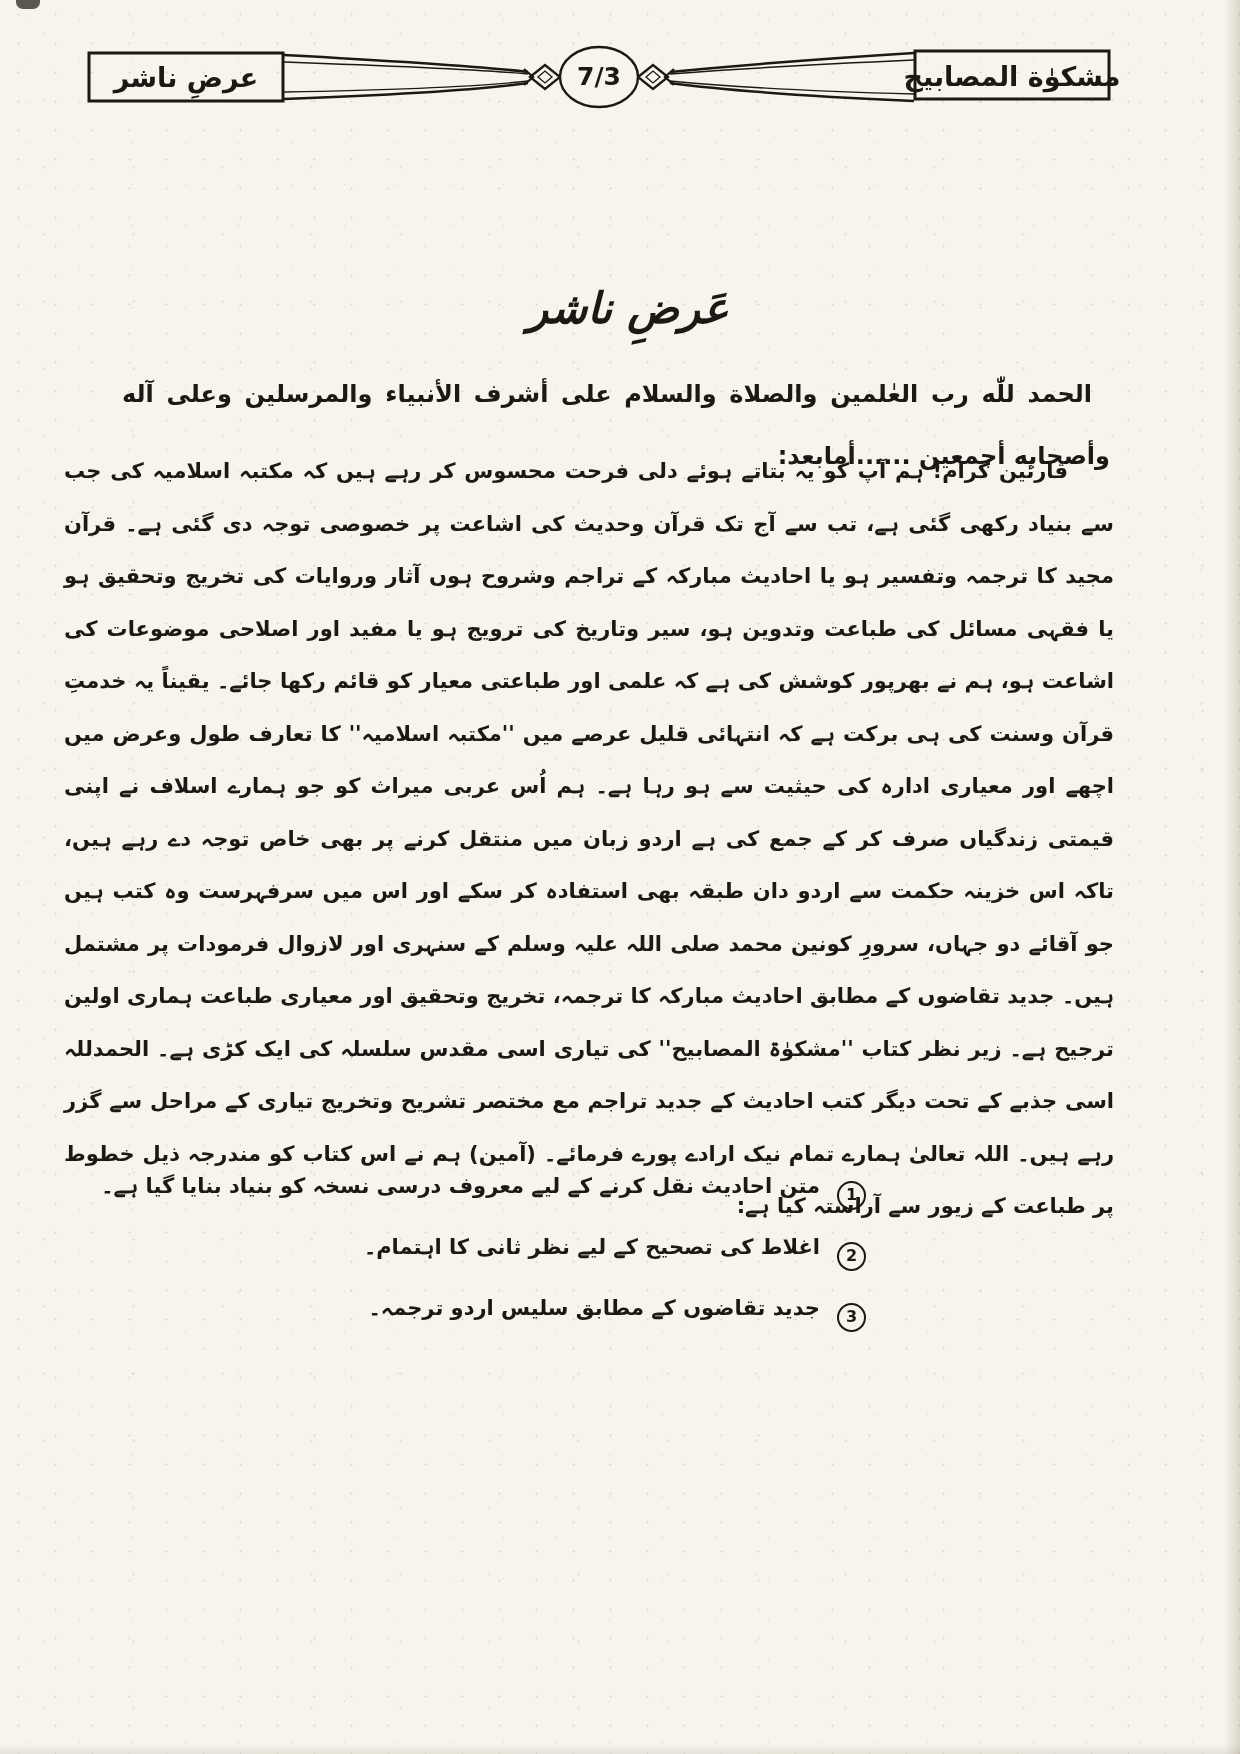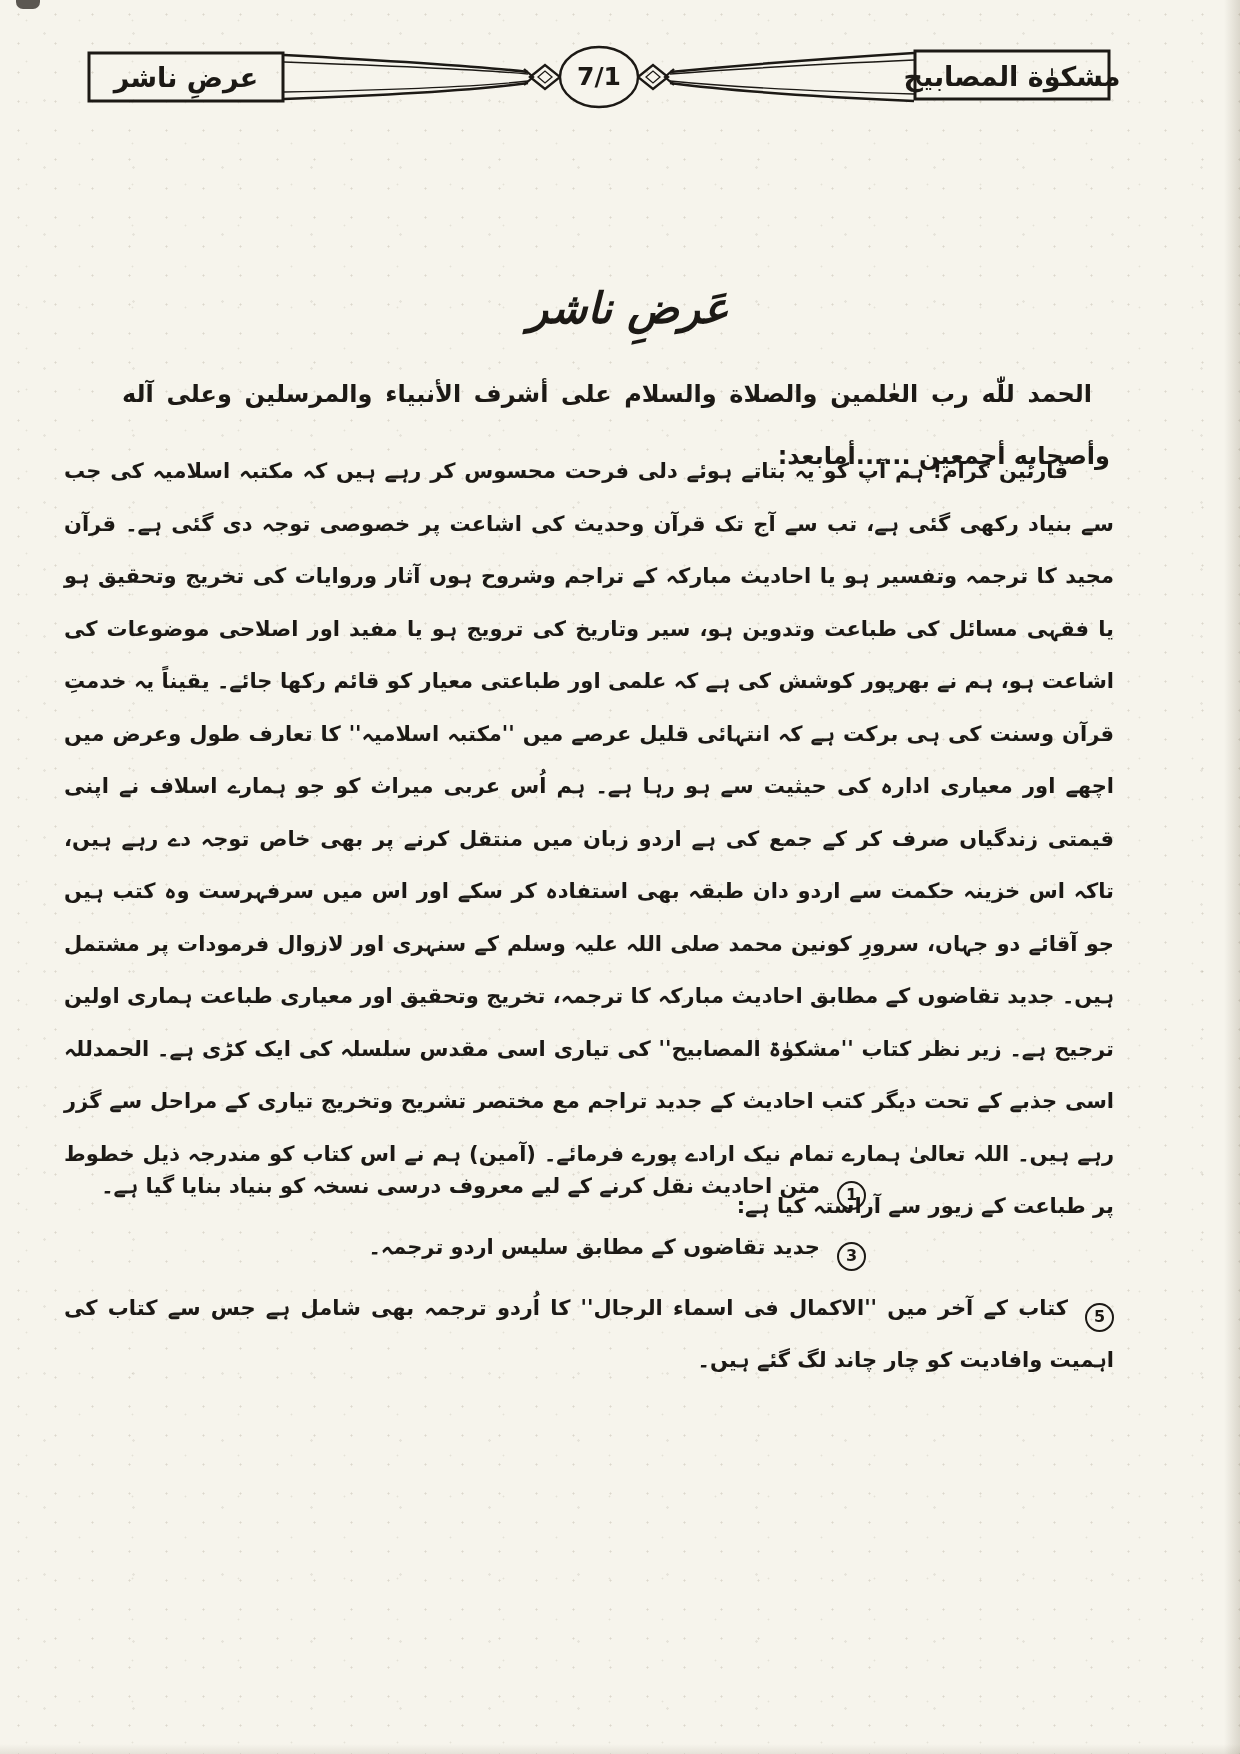--- a/index.html
+++ b/index.html
@@ -95,43 +95,43 @@
         <path d="M552 33 L567 21 L582 33 L567 45 Z"></path>
         <path d="M560 33 L567 27 L574 33 L567 39 Z" stroke-width="1.3"></path>
         <path d="M588 25 L579 33 L588 41"></path>
       </g>
 
       <ellipse cx="513" cy="33" rx="39" ry="30" fill="#f6f4ec" stroke="#1c1915" stroke-width="2.4"></ellipse>
     </svg>
     <div class="hbox left">
       <span>عرضِ ناشر</span>
     </div>
-    <div class="hnum">7/1</div>
+    <div class="hnum">7/3</div>
     <div class="hbox right">
       <span>مشكوٰة المصابيح</span>
     </div>
   </div>
 
   <h1 class="page-title">عَرضِ ناشر</h1>
 
   <div class="arabic">
     <p class="ar1">الحمد للّٰه رب العٰلمين والصلاة والسلام على أشرف الأنبياء والمرسلين وعلى آله</p>
     <p class="ar2">وأصحابه أجمعين ......أمابعد:</p>
   </div>
 
   <p class="body-text">قارئین کرام! ہم آپ کو یہ بتاتے ہوئے دلی فرحت محسوس کر رہے ہیں کہ مکتبہ اسلامیہ کی جب سے بنیاد رکھی گئی ہے، تب سے آج تک قرآن وحدیث کی اشاعت پر خصوصی توجہ دی گئی ہے۔ قرآن مجید کا ترجمہ وتفسیر ہو یا احادیث مبارکہ کے تراجم وشروح ہوں آثار وروایات کی تخریج وتحقیق ہو یا فقہی مسائل کی طباعت وتدوین ہو، سیر وتاریخ کی ترویج ہو یا مفید اور اصلاحی موضوعات کی اشاعت ہو، ہم نے بھرپور کوشش کی ہے کہ علمی اور طباعتی معیار کو قائم رکھا جائے۔ یقیناً یہ خدمتِ قرآن وسنت کی ہی برکت ہے کہ انتہائی قلیل عرصے میں ''مکتبہ اسلامیہ'' کا تعارف طول وعرض میں اچھے اور معیاری ادارہ کی حیثیت سے ہو رہا ہے۔ ہم اُس عربی میراث کو جو ہمارے اسلاف نے اپنی قیمتی زندگیاں صرف کر کے جمع کی ہے اردو زبان میں منتقل کرنے پر بھی خاص توجہ دے رہے ہیں، تاکہ اس خزینہ حکمت سے اردو دان طبقہ بھی استفادہ کر سکے اور اس میں سرفہرست وہ کتب ہیں جو آقائے دو جہاں، سرورِ کونین محمد صلی اللہ علیہ وسلم کے سنہری اور لازوال فرمودات پر مشتمل ہیں۔ جدید تقاضوں کے مطابق احادیث مبارکہ کا ترجمہ، تخریج وتحقیق اور معیاری طباعت ہماری اولین ترجیح ہے۔ زیر نظر کتاب ''مشکوٰۃ المصابیح'' کی تیاری اسی مقدس سلسلہ کی ایک کڑی ہے۔ الحمدللہ اسی جذبے کے تحت دیگر کتب احادیث کے جدید تراجم مع مختصر تشریح وتخریج تیاری کے مراحل سے گزر رہے ہیں۔ اللہ تعالیٰ ہمارے تمام نیک ارادے پورے فرمائے۔ (آمین) ہم نے اس کتاب کو مندرجہ ذیل خطوط پر طباعت کے زیور سے آراستہ کیا ہے:</p>
 
   <div class="list">
 
   <div class="list-item short">
       <span class="num">1</span><span class="txt">متن احادیث نقل کرنے کے لیے معروف درسی نسخہ کو بنیاد بنایا گیا ہے۔</span>
     </div>
       <div class="list-item short">
+      <span class="num">2</span><span class="txt">اغلاط کی تصحیح کے لیے نظر ثانی کا اہتمام۔</span>
+    </div>
+      <div class="list-item short">
       <span class="num">3</span><span class="txt">جدید تقاضوں کے مطابق سلیس اردو ترجمہ۔</span>
-    </div>
-      <div class="list-item long">
-      <span class="num">5</span><span class="txt">کتاب کے آخر میں ''الاکمال فی اسماء الرجال'' کا اُردو ترجمہ بھی شامل ہے جس سے کتاب کی اہمیت وافادیت کو چار چاند لگ گئے ہیں۔</span>
     </div>
     </div>
 
   <div class="right-shade"></div>
   <div class="bottom-shade"></div>
 </div>
 
 </body></html>

